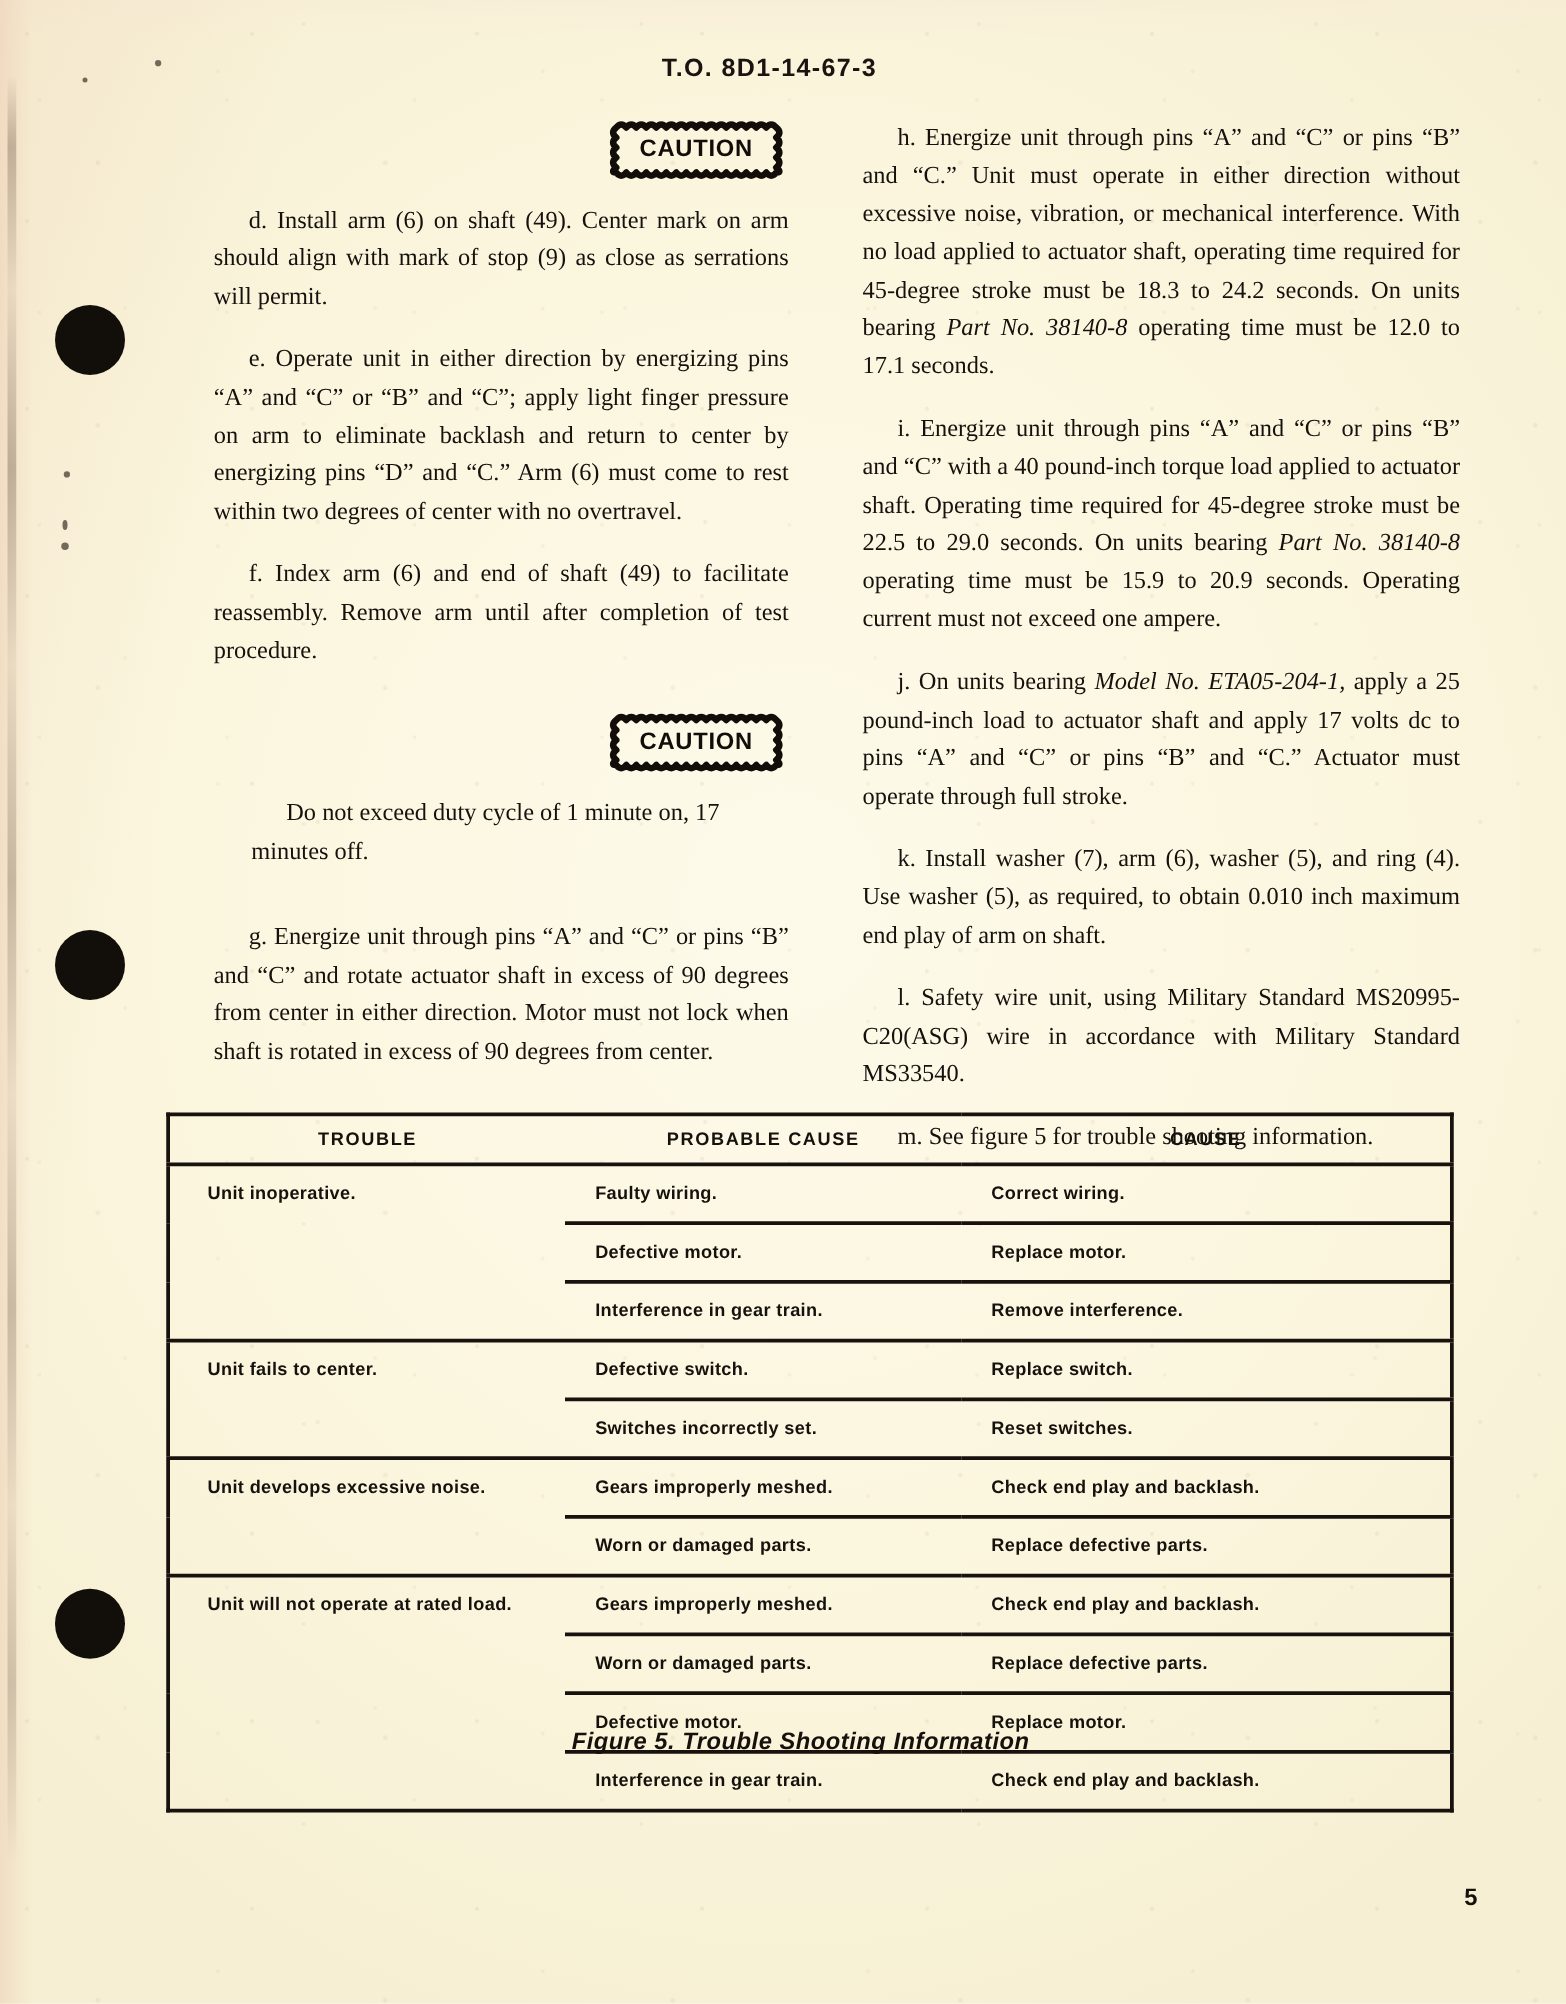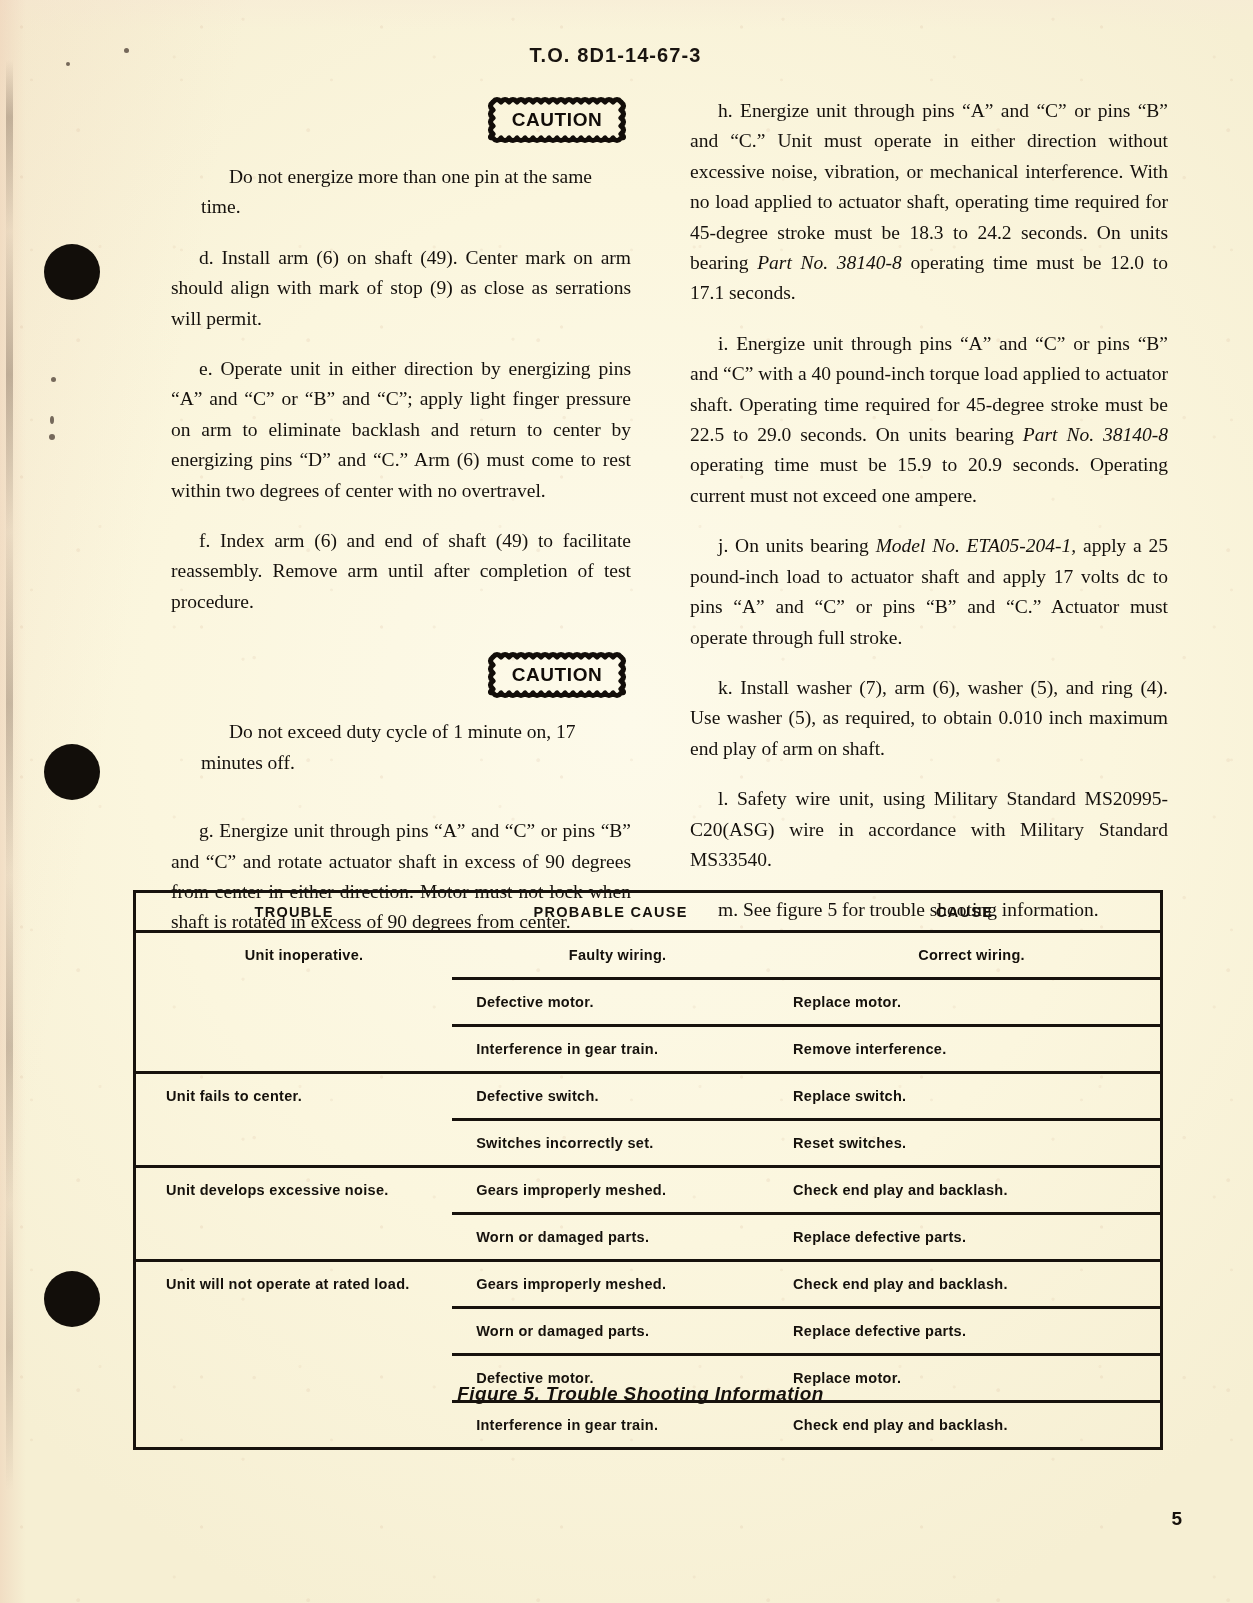--- a/index.html
+++ b/index.html
@@ -168,21 +168,21 @@
     vertical-align: top;
     letter-spacing: 0.3px;
     white-space: nowrap;
   }
   .ts-table td.cell-trouble { padding-left: 30px; }
   .ts-table td.cell-cause   { padding-left: 24px; }
   .ts-table td.cell-remedy  { padding-left: 24px; }
 
   
   tr.group-start > td { border-top: 3px solid #17120d; }
-  tr.group-start:first-child > td { border-top: none; text-align: center; }
+  tr.group-start:first-child > td { border-top: none; }
   
   tr.sub-row > td.cell-cause,
   tr.sub-row > td.cell-remedy { border-top: 3px solid #17120d; }
 
   .fig-caption {
     position: absolute;
     left: 14px;
     top: 1383px;
     width: 1253px;
     text-align: center;
@@ -234,21 +234,20 @@
                    Q143,10 138,14 Q143,18 138,22 Q143,26 138,30 Q143,34 138,38 Q143,42 138,42
                    Q134,47 130,42 Q126,47 122,42 Q118,47 114,42 Q110,47 106,42 Q102,47 98,42
                    Q94,47 90,42 Q86,47 82,42 Q78,47 74,42 Q70,47 66,42 Q62,47 58,42
                    Q54,47 50,42 Q46,47 42,42 Q38,47 34,42 Q30,47 26,42 Q22,47 18,42 Q14,47 10,42
                    Q5,42 10,38 Q5,34 10,30 Q5,26 10,22 Q5,18 10,14 Q5,10 10,6 Z" fill="none" stroke="#120d09" stroke-width="5.2" stroke-linejoin="round"></path>
         </svg>
         <div class="caution-label">CAUTION</div>
       </div>
     </div>
 
-    <p class="caution-note">Do not energize more than one pin at the same time.</p>
 
     <p>d. Install arm (6) on shaft (49). Center mark on arm should align with mark of stop (9) as close as serrations will permit.</p>
     <p>e. Operate unit in either direction by energizing pins “A” and “C” or “B” and “C”; apply light finger pressure on arm to eliminate backlash and return to center by energizing pins “D” and “C.” Arm (6) must come to rest within two degrees of center with no overtravel.</p>
     <p>f. Index arm (6) and end of shaft (49) to facilitate reassembly. Remove arm until after completion of test procedure.</p>
 
     <div class="caution-wrap" style="margin-top:34px;">
       <div class="caution-box">
         <svg width="148" height="48" viewBox="0 0 148 48" aria-hidden="true">
           <path d="M10,6 Q14,1 18,6 Q22,1 26,6 Q30,1 34,6 Q38,1 42,6 Q46,1 50,6 Q54,1 58,6
                    Q62,1 66,6 Q70,1 74,6 Q78,1 82,6 Q86,1 90,6 Q94,1 98,6 Q102,1 106,6

